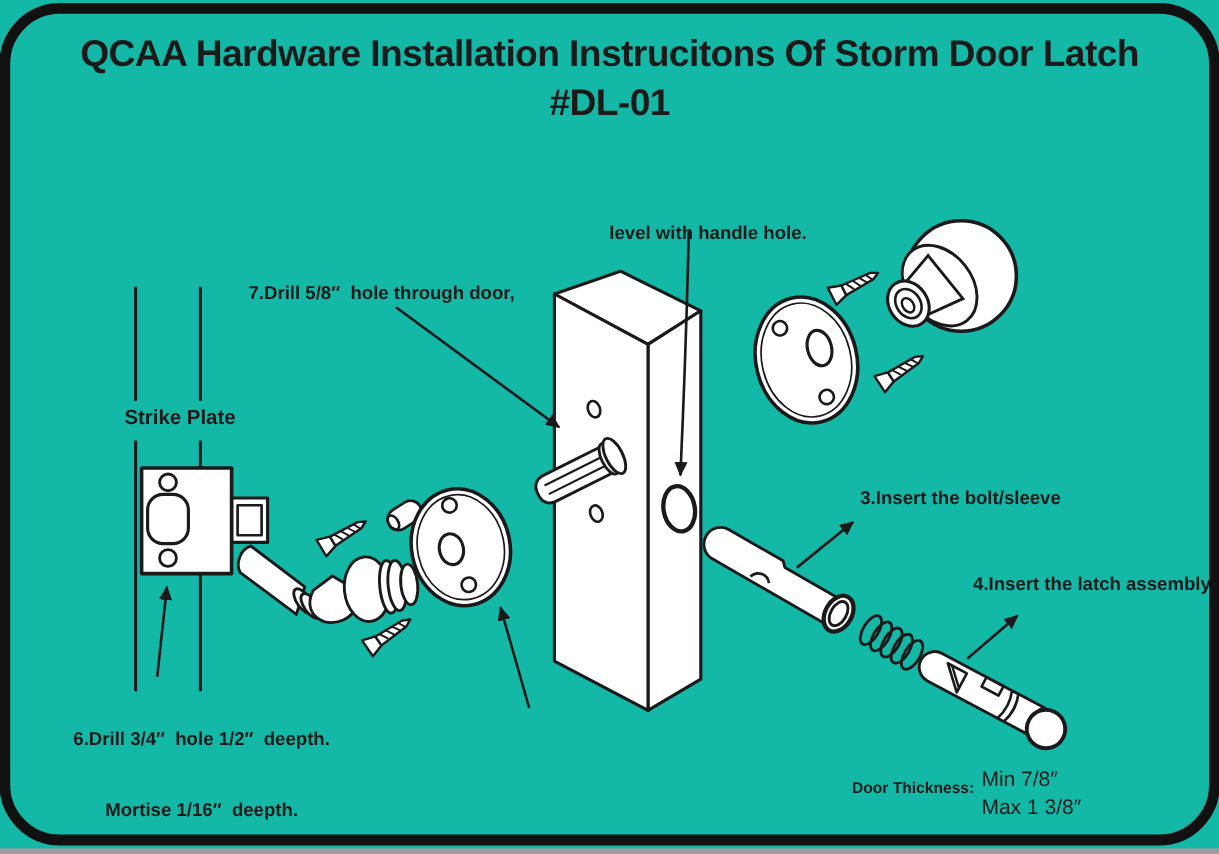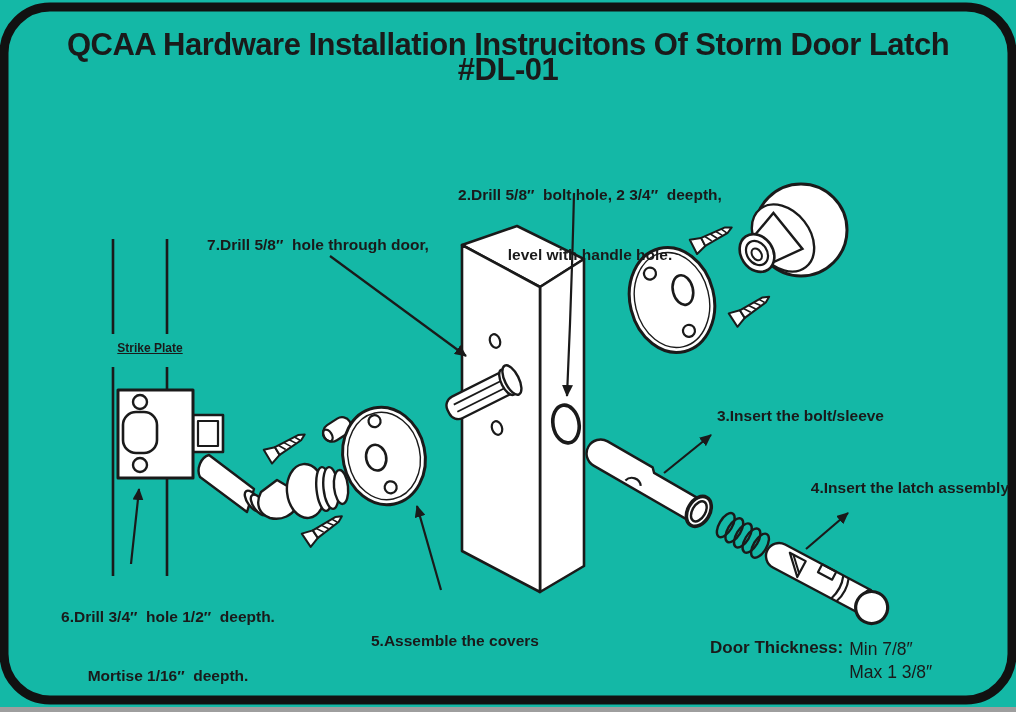--- a/index.html
+++ b/index.html
@@ -2,32 +2,32 @@
 <html><head>
 <meta charset="utf-8">
 <style>
   html,body{margin:0;padding:0;background:#fff;}
   #page{position:relative;width:1016px;height:712px;background:#14b8a6;overflow:hidden;
         font-family:"Liberation Sans",sans-serif;color:#1a1a1a;}
   #art{position:absolute;left:0;top:0;}
   .txt{position:absolute;font-weight:bold;color:#1a1a1a;white-space:pre-wrap;}
   .title-line{left:0;width:1016px;text-align:center;font-size:31px;letter-spacing:-0.5px;}
   #title1{top:27px;}
-  #title2{top:52px;}
+  #title2{top:68px;}
   .note{font-size:15.5px;line-height:20px;text-align:right;}
   .center{text-align:center;}
   #note2{left:420px;top:145px;width:340px;}
   #note1{left:185px;top:195px;width:266px;}
-  #strike-label{left:96px;top:338px;width:108px;font-size:12px;text-decoration:underline;}
+  #strike-label{left:96px;top:338px;width:108px;font-size:17px;}
   #note3{left:664px;top:406px;width:220px;}
   #note4{left:769px;top:478px;width:240px;}
   #note5{left:355px;top:591px;width:200px;}
   #note6{left:28px;top:568px;width:280px;line-height:19.5px;}
   #door-thickness{position:absolute;left:710px;top:638px;display:flex;gap:6px;}
-  #dt-label{font-size:17px;font-weight:bold;}
+  #dt-label{font-size:13px;font-weight:bold;margin-top:11px;}
   .dt-val{font-size:17.5px;font-weight:normal;line-height:23px;}
   #scan-strip{position:absolute;left:0;bottom:0;width:1016px;height:5px;background:#9e9e9e;}
 </style>
 </head>
 <body>
 
 <div id="page">
 
   <svg id="art" width="1016" height="712" viewBox="0 0 1016 712">
     <defs>
@@ -154,35 +154,33 @@
       <path d="M806 549 L848 513" marker-end="url(#ah)"></path>
       <path d="M441 590 C432 558 424 530 417 506" marker-end="url(#ah)"></path>
       <path d="M131 564 C134 535 137 510 139 489" marker-end="url(#ah)"></path>
     </g>
   </svg>
 
   <div class="txt title-line" id="title1">QCAA Hardware Installation Instrucitons Of Storm Door Latch</div>
   <div class="txt title-line" id="title2">#DL-01</div>
 
   <div class="txt note center" id="note2">
-    <div>2.Drill 5/8″  bolt hole, 2 3/4″  deepth,</div>
     <div>level with handle hole.</div>
   </div>
 
   <div class="txt note center" id="note1">
     <div>7.Drill 5/8″  hole through door,</div>
   </div>
 
   <div class="txt note center" id="strike-label">Strike Plate</div>
 
   <div class="txt note" id="note3">3.Insert the bolt/sleeve</div>
   <div class="txt note" id="note4">4.Insert the latch assembly</div>
 
   <div class="txt note center" id="note5">
-    <div>5.Assemble the covers</div>
   </div>
 
   <div class="txt note center" id="note6">
     <div>6.Drill 3/4″  hole 1/2″  deepth.</div>
     <div>Mortise 1/16″  deepth.</div>
     
   </div>
 
   <div id="door-thickness">
     <div id="dt-label">Door Thickness:</div>

